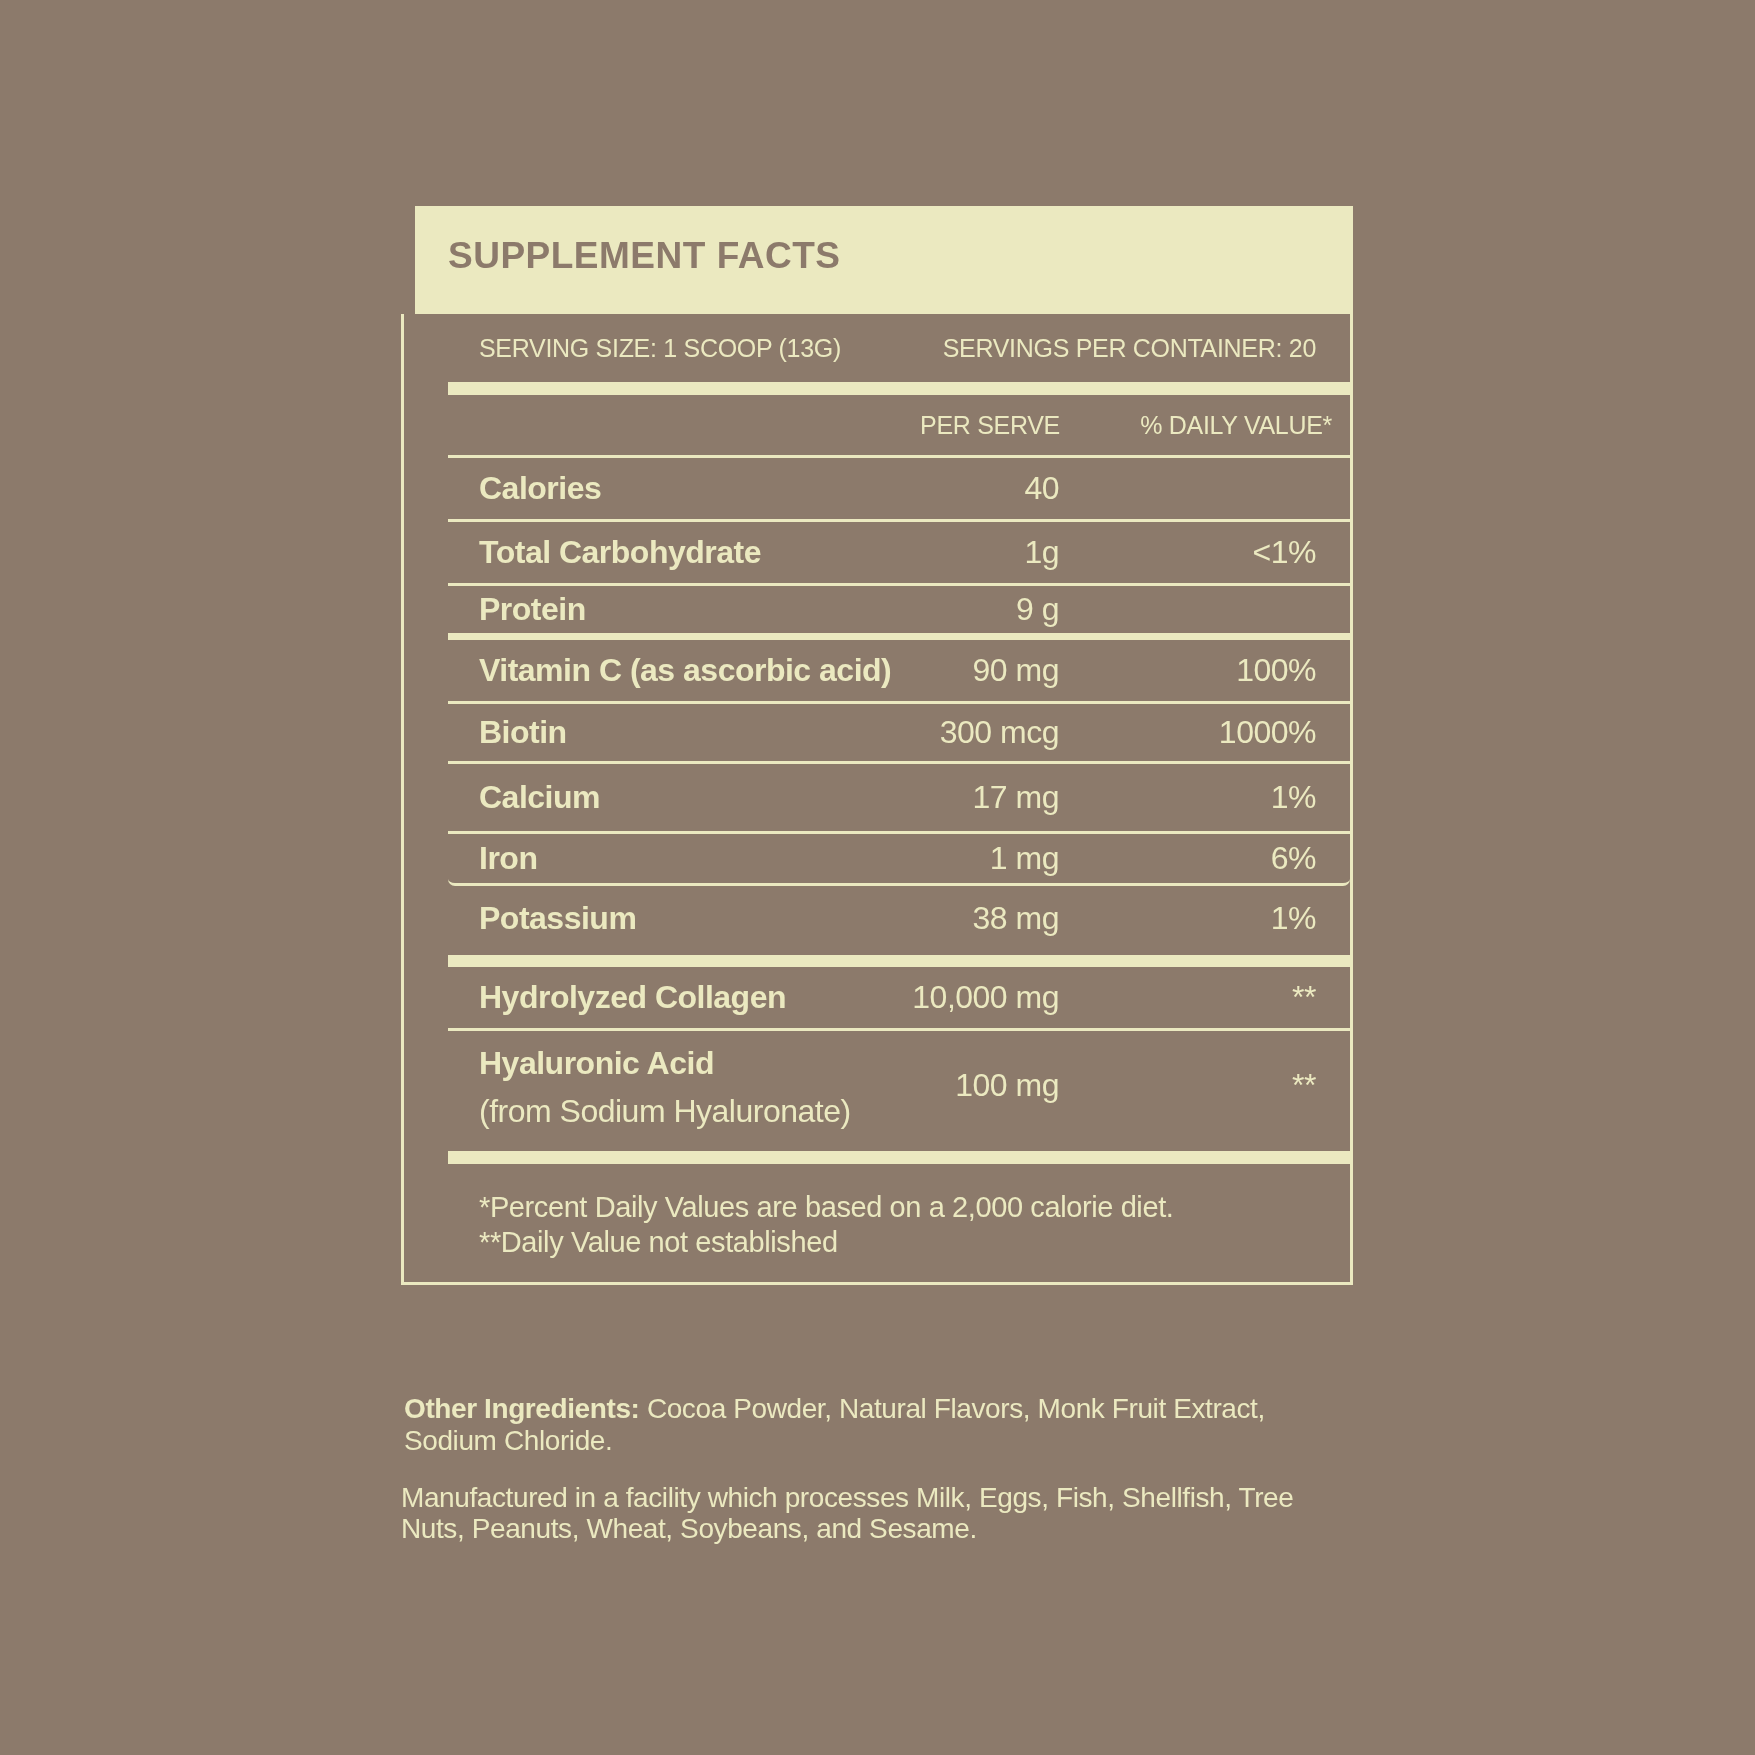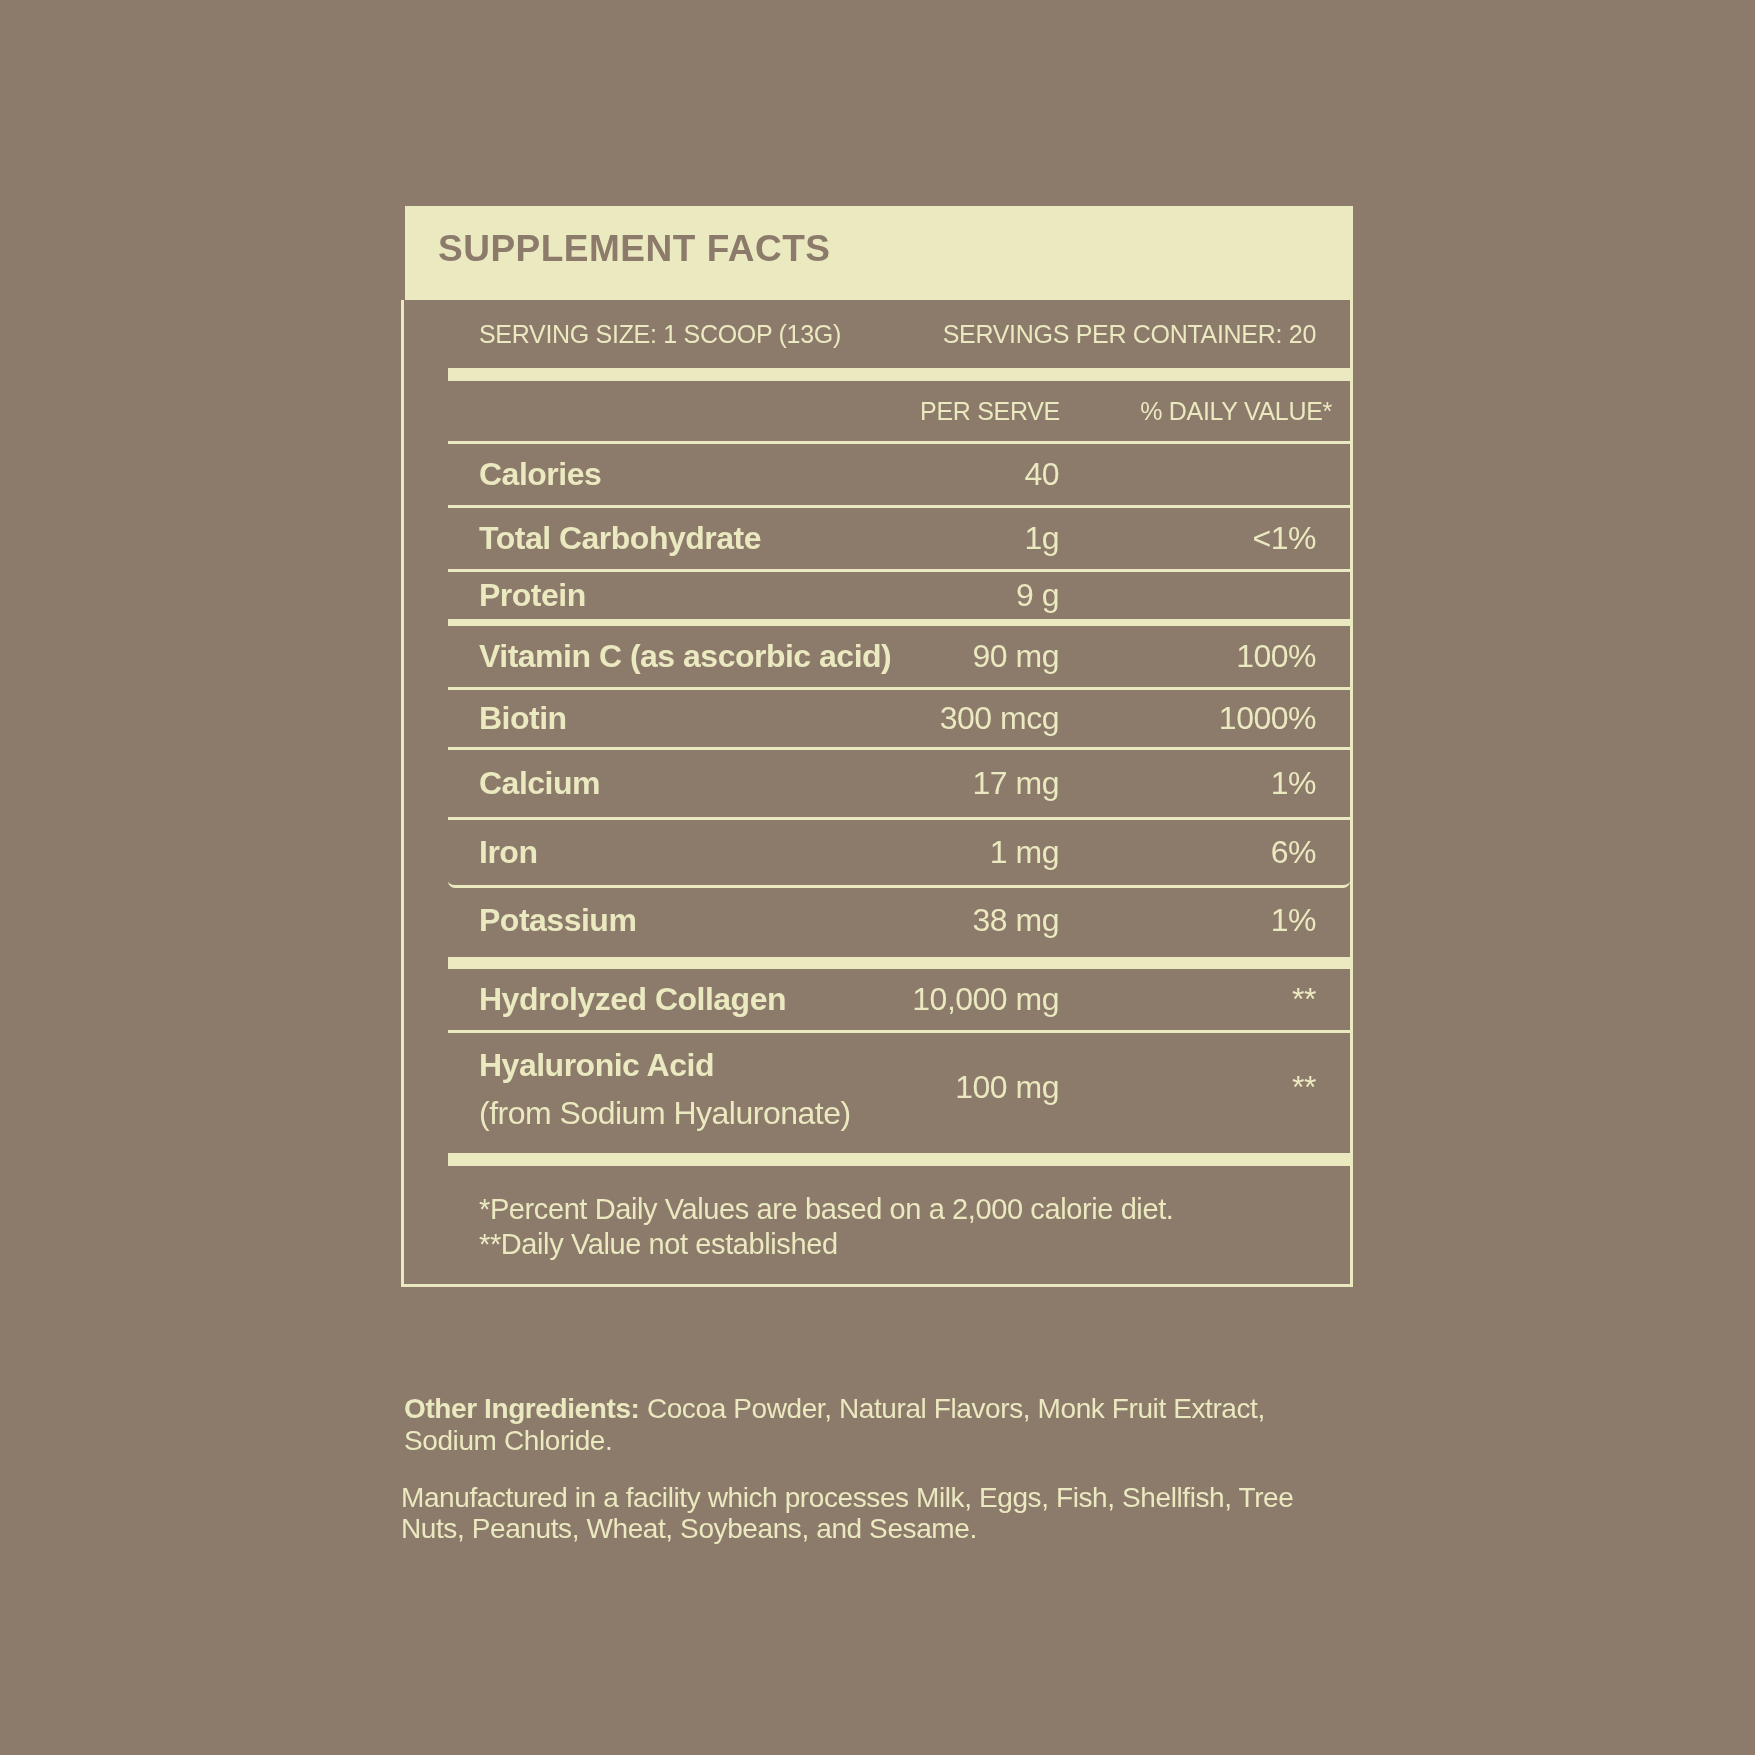--- a/index.html
+++ b/index.html
@@ -11,25 +11,25 @@
       position: relative;
       overflow: hidden;
     }
     .panel {
       position: absolute;
       left: 401px; top: 206px;
       width: 952px;
     }
     .header {
       background: #ebe9c0;
-      height: 94px;
+      height: 108px;
       box-sizing: border-box;
       padding-left: 33px;
       display: flex; align-items: center;
-      margin-left: 4px;
+      margin-left: 14px;
     }
     .header .title {
       color: #8c7a6b;
       font-weight: 700;
       font-size: 37px;
       letter-spacing: 0.5px;
       margin-top: -8px;
     }
     .body {
       border: 3px solid #ebe9c0;
@@ -151,21 +151,21 @@
     <div class="row nrow" style="height:60px;">
       <span class="label">Biotin</span>
       <span class="amt">300 mcg</span>
       <span class="pct">1000%</span>
     </div>
     <div class="row nrow" style="height:70px;">
       <span class="label">Calcium</span>
       <span class="amt">17 mg</span>
       <span class="pct">1%</span>
     </div>
-    <div class="row nrow" style="height:68px;border-radius:7px;">
+    <div class="row nrow" style="height:52px;border-radius:7px;">
       <span class="label">Iron</span>
       <span class="amt">1 mg</span>
       <span class="pct">6%</span>
     </div>
     <div class="row nrow thick" style="height:81px; border-bottom-width:12px;">
       <span class="label" style="top:14px;">Potassium</span>
       <span class="amt" style="top:14px;">38 mg</span>
       <span class="pct" style="top:14px;">1%</span>
     </div>
     <div class="row nrow">

